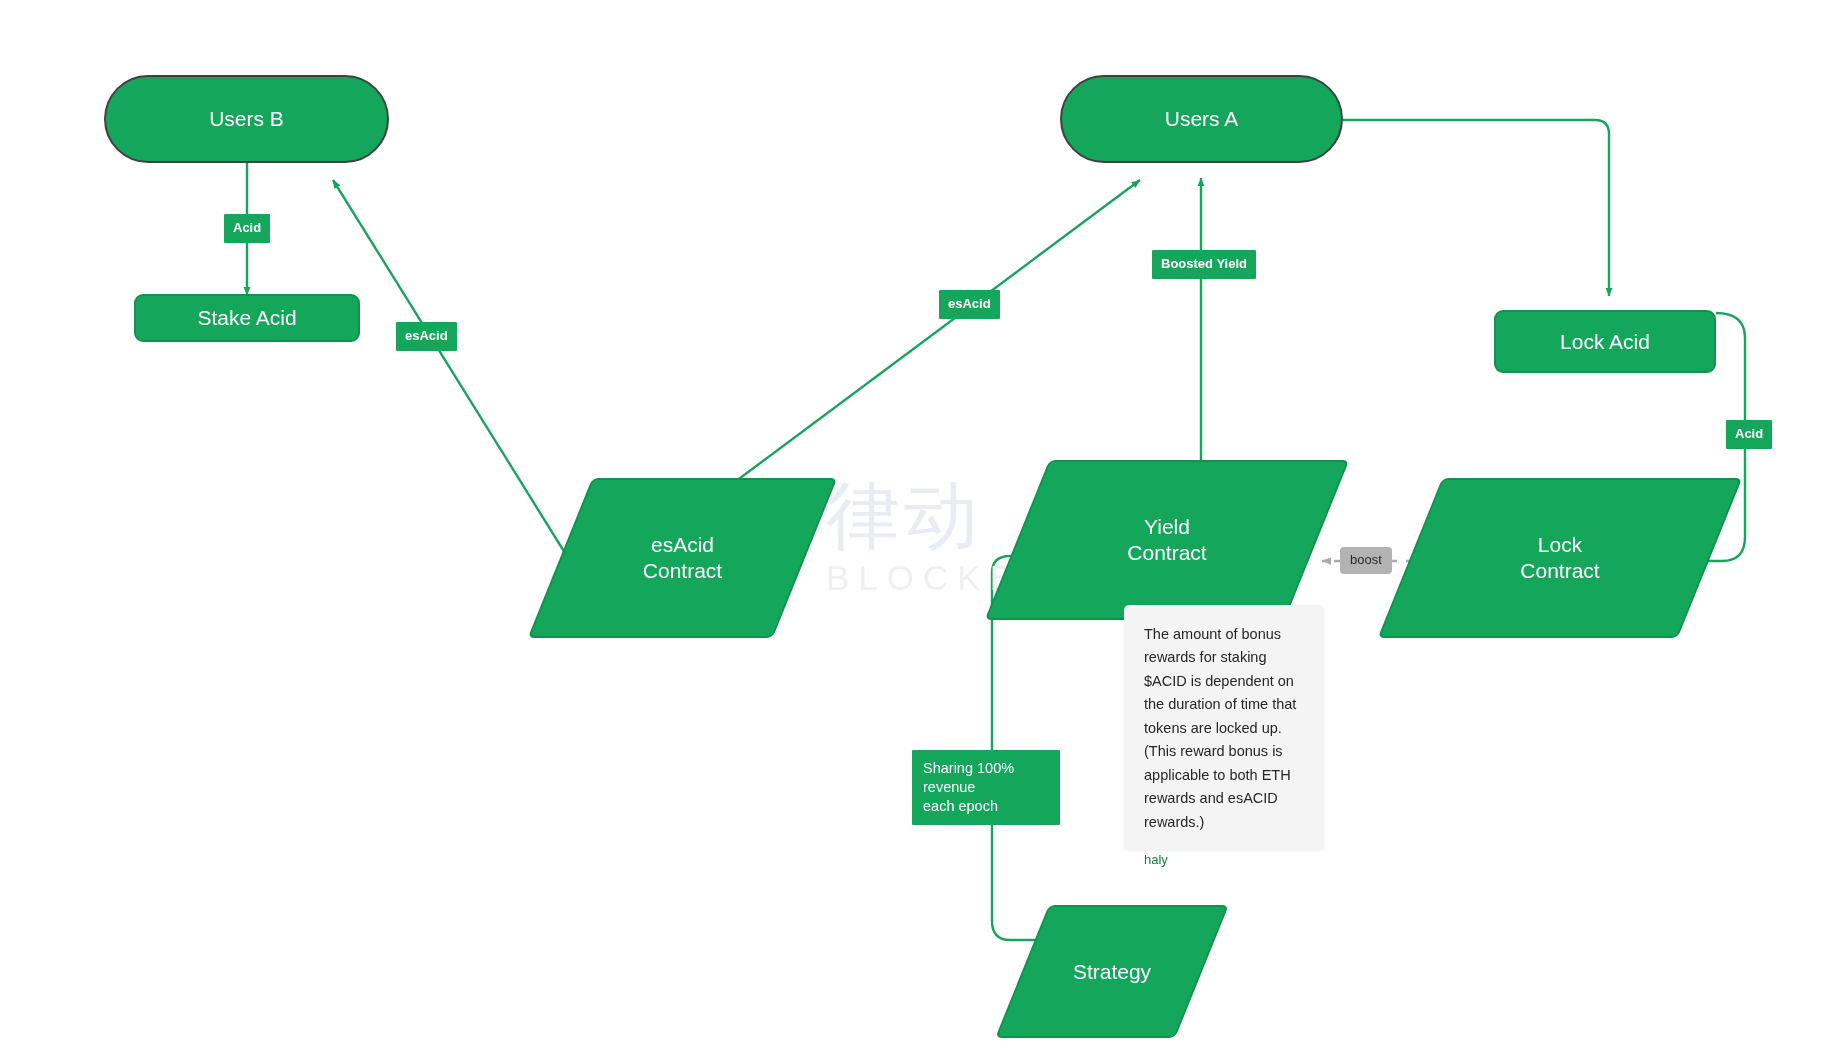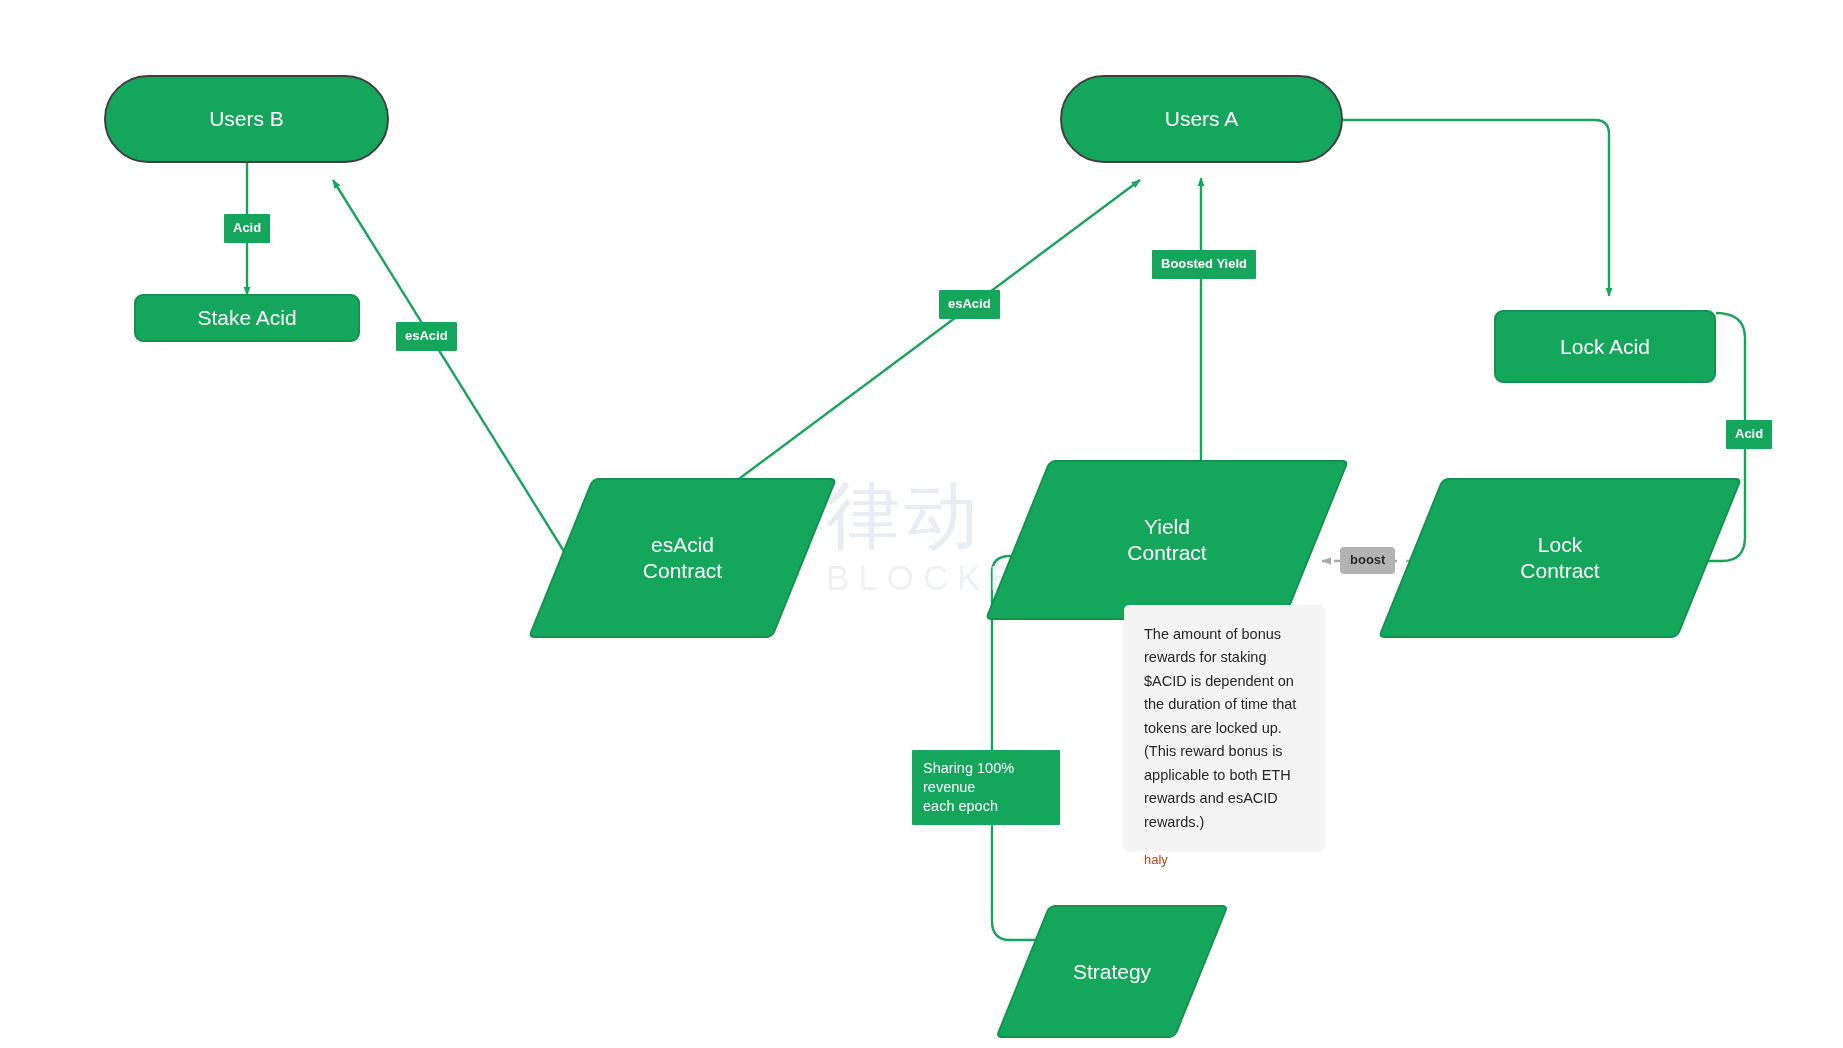--- a/index.html
+++ b/index.html
@@ -90,21 +90,21 @@
   .elabel.wide {
     font-weight: normal;
     font-size: 14.5px;
     padding: 9px 11px;
     text-align: left;
   }
   .elabel.gray {
     background: #b3b3b3;
     color: #2b2b2b;
     font-size: 13px;
-    font-weight: bold;
+    font-weight: normal;
     padding: 5px 10px;
     border-radius: 4px;
   }
 
   
   .note {
     position: absolute;
     background: #f4f4f4;
     border-radius: 5px;
     padding: 18px 20px 14px 20px;
@@ -113,21 +113,21 @@
     box-shadow: 0 1px 3px rgba(0,0,0,0.07);
   }
   .note .ntext {
     color: #262626;
     font-size: 14.5px;
     line-height: 1.62;
     white-space: pre-line;
   }
   .note .nauthor {
     margin-top: 18px;
-    color: #c2410c;
+    color: #15803d;
     font-size: 13px;
   }
 
   
   .watermark {
     position: absolute;
     z-index: 2;
     pointer-events: none;
     opacity: 1;
   }
@@ -230,21 +230,21 @@
   <div class="node para" style="left:560px; top:478px; width:245px; height:160px;">
     <span class="skin"></span>
     <span class="nlabel">esAcid
 Contract</span>
   </div>
 
   <div class="node actor" style="left:1060px; top:75px; width:283px; height:88px;">
     <span class="nlabel">Users A</span>
   </div>
 
-  <div class="node rect" style="left:1494px; top:310px; width:222px; height:73px;">
+  <div class="node rect" style="left:1494px; top:310px; width:222px; height:63px;">
     <span class="nlabel">Lock Acid</span>
   </div>
 
   <div class="node para" style="left:1017px; top:460px; width:300px; height:160px;">
     <span class="skin"></span>
     <span class="nlabel">Yield
 Contract</span>
   </div>
 
   <div class="node para" style="left:1410px; top:478px; width:300px; height:160px;">

